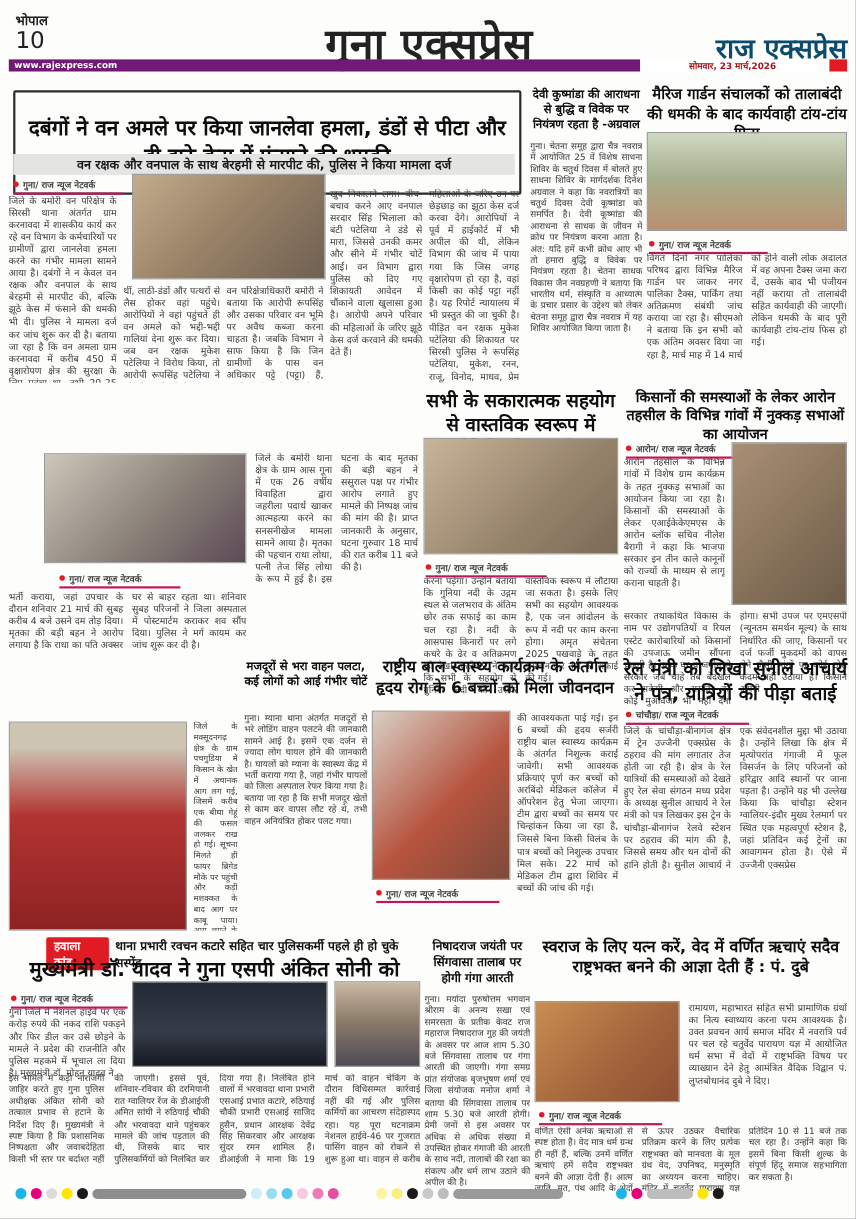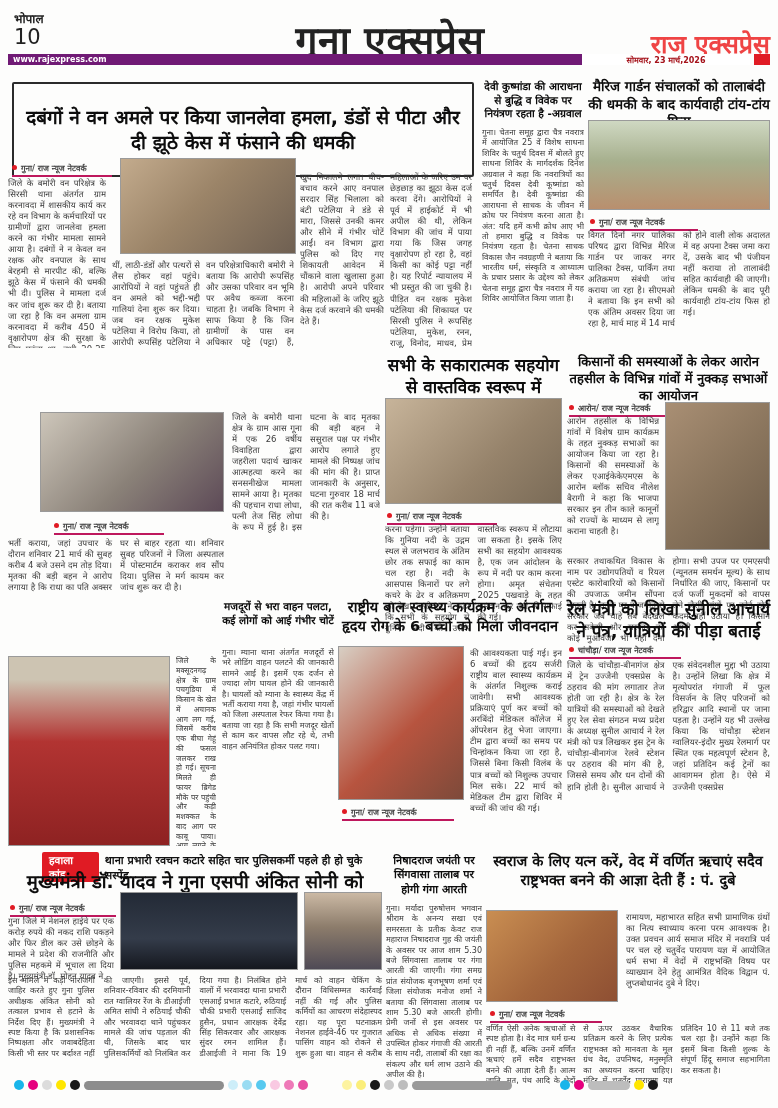--- a/index.html
+++ b/index.html
@@ -48,34 +48,35 @@
 
 <div class="page">
 
   <div class="abs" style="left:14px;top:10px;">
     <div style="font-size:12px;font-weight:bold;">भोपाल</div>
     <div style="font-size:21px;font-weight:normal;line-height:1;">10</div>
   </div>
 
   <div class="abs masthead" style="left:200px;top:12px;width:380px;font-size:39px;">गुना एक्सप्रेस</div>
 
-  <div class="abs" style="left:540px;top:26px;width:230px;text-align:right;font-size:25px;font-weight:bold;color:#ef4444;">राज एक्सप्रेस</div>
+  <div class="abs" style="left:540px;top:26px;width:230px;text-align:right;font-size:25px;font-weight:bold;color:#0c4a6e;">राज एक्सप्रेस</div>
 
   <div class="abs redbar" style="left:8px;top:54px;width:762px;">
     <div class="seg-red">
       <span class="site">www.rajexpress.com</span>
     </div>
     <div class="seg-white">
       <span class="date">सोमवार, 23 मार्च,2026</span>
     </div>
     <div class="seg-cap"></div>
   </div>
 
   <section class="art" style="left:8px;top:78px;width:468px;height:274px;">
     <div class="abs hl hl-box" style="left:4px;top:4px;width:446px;font-size:19px;">दबंगों ने वन अमले पर किया जानलेवा हमला, डंडों से पीटा और दी झूठे केस में फंसाने की धमकी</div>
+    <div class="abs subhead" style="left:4px;top:62px;width:456px;font-size:11.5px;padding:2px 0;">वन रक्षक और वनपाल के साथ बेरहमी से मारपीट की, पुलिस ने किया मामला दर्ज</div>
     <div class="abs byline" style="left:4px;top:84px;width:100px;">
       <span class="dot"></span>
       <span>गुना/ राज न्यूज नेटवर्क</span>
     </div>
     <div class="abs photo photo-crowd" style="left:112px;top:80px;width:176px;height:96px;"></div>
     <div class="abs body-txt" style="left:0px;top:100px;width:98px;height:170px;">जिले के बमोरी वन परिक्षेत्र के सिरसी थाना अंतर्गत ग्राम करनावदा में शासकीय कार्य कर रहे वन विभाग के कर्मचारियों पर ग्रामीणों द्वारा जानलेवा हमला करने का गंभीर मामला सामने आया है। दबंगों ने न केवल वन रक्षक और वनपाल के साथ बेरहमी से मारपीट की, बल्कि झूठे केस में फंसाने की धमकी भी दी। पुलिस ने मामला दर्ज कर जांच शुरू कर दी है। बताया जा रहा है कि वन अमला ग्राम करनावदा में करीब 450 में वृक्षारोपण क्षेत्र की सुरक्षा के लिए पहुंचा था, तभी 20-25 लोग वहां जमा हो गए।</div>
     <div class="abs body-txt" style="left:104px;top:182px;width:88px;height:88px;">थीं, लाठी-डंडों और पत्थरों से लैस होकर वहां पहुंचे। आरोपियों ने वहां पहुंचते ही वन अमले को भद्दी-भद्दी गालियां देना शुरू कर दिया। जब वन रक्षक मुकेश पटेलिया ने विरोध किया, तो आरोपी रूपसिंह पटेलिया ने डंडे से उनके चेहरे पर वार कर दिया। भागन पटेलिया ने भी हमला किया, जिससे मुकेश के चेहरे से</div>
     <div class="abs body-txt" style="left:198px;top:182px;width:88px;height:88px;">वन परिक्षेत्राधिकारी बमोरी ने बताया कि आरोपी रूपसिंह और उसका परिवार वन भूमि पर अवैध कब्जा करना चाहता है। जबकि विभाग ने साफ किया है कि जिन ग्रामीणों के पास वन अधिकार पट्टे (पट्टा) हैं, उनकी भूमि को वृक्षारोपण क्षेत्र से बाहर रखा गया है। आरोपी इस कदर बेखौफ हैं कि वे वन विभाग के कर्मचारियों को सरेआम धमकी देते हैं कि यदि उन्होंने काम नहीं रोका, तो वे</div>
     <div class="abs body-txt" style="left:292px;top:94px;width:84px;height:176px;">खुद निकालने लगा। बीच-बचाव करने आए वनपाल सरदार सिंह भिलाला को बंटी पटेलिया ने डंडे से मारा, जिससे उनकी कमर और सीने में गंभीर चोटें आईं। वन विभाग द्वारा पुलिस को दिए गए शिकायती आवेदन में चौंकाने वाला खुलासा हुआ है। आरोपी अपने परिवार की महिलाओं के जरिए झूठे केस दर्ज करवाने की धमकी देते हैं।</div>
     <div class="abs body-txt" style="left:382px;top:94px;width:82px;height:176px;">महिलाओं के जरिए उन पर छेड़छाड़ का झूठा केस दर्ज करवा देंगे। आरोपियों ने पूर्व में हाईकोर्ट में भी अपील की थी, लेकिन विभाग की जांच में पाया गया कि जिस जगह वृक्षारोपण हो रहा है, वहां किसी का कोई पट्टा नहीं है। यह रिपोर्ट न्यायालय में भी प्रस्तुत की जा चुकी है। पीड़ित वन रक्षक मुकेश पटेलिया की शिकायत पर सिरसी पुलिस ने रूपसिंह पटेलिया, मुकेश, रनन, राजू, विनोद, माधव, प्रेम और बंटी पटेलिया सहित अन्य के खिलाफ एफआईआर दर्ज की है।</div>

